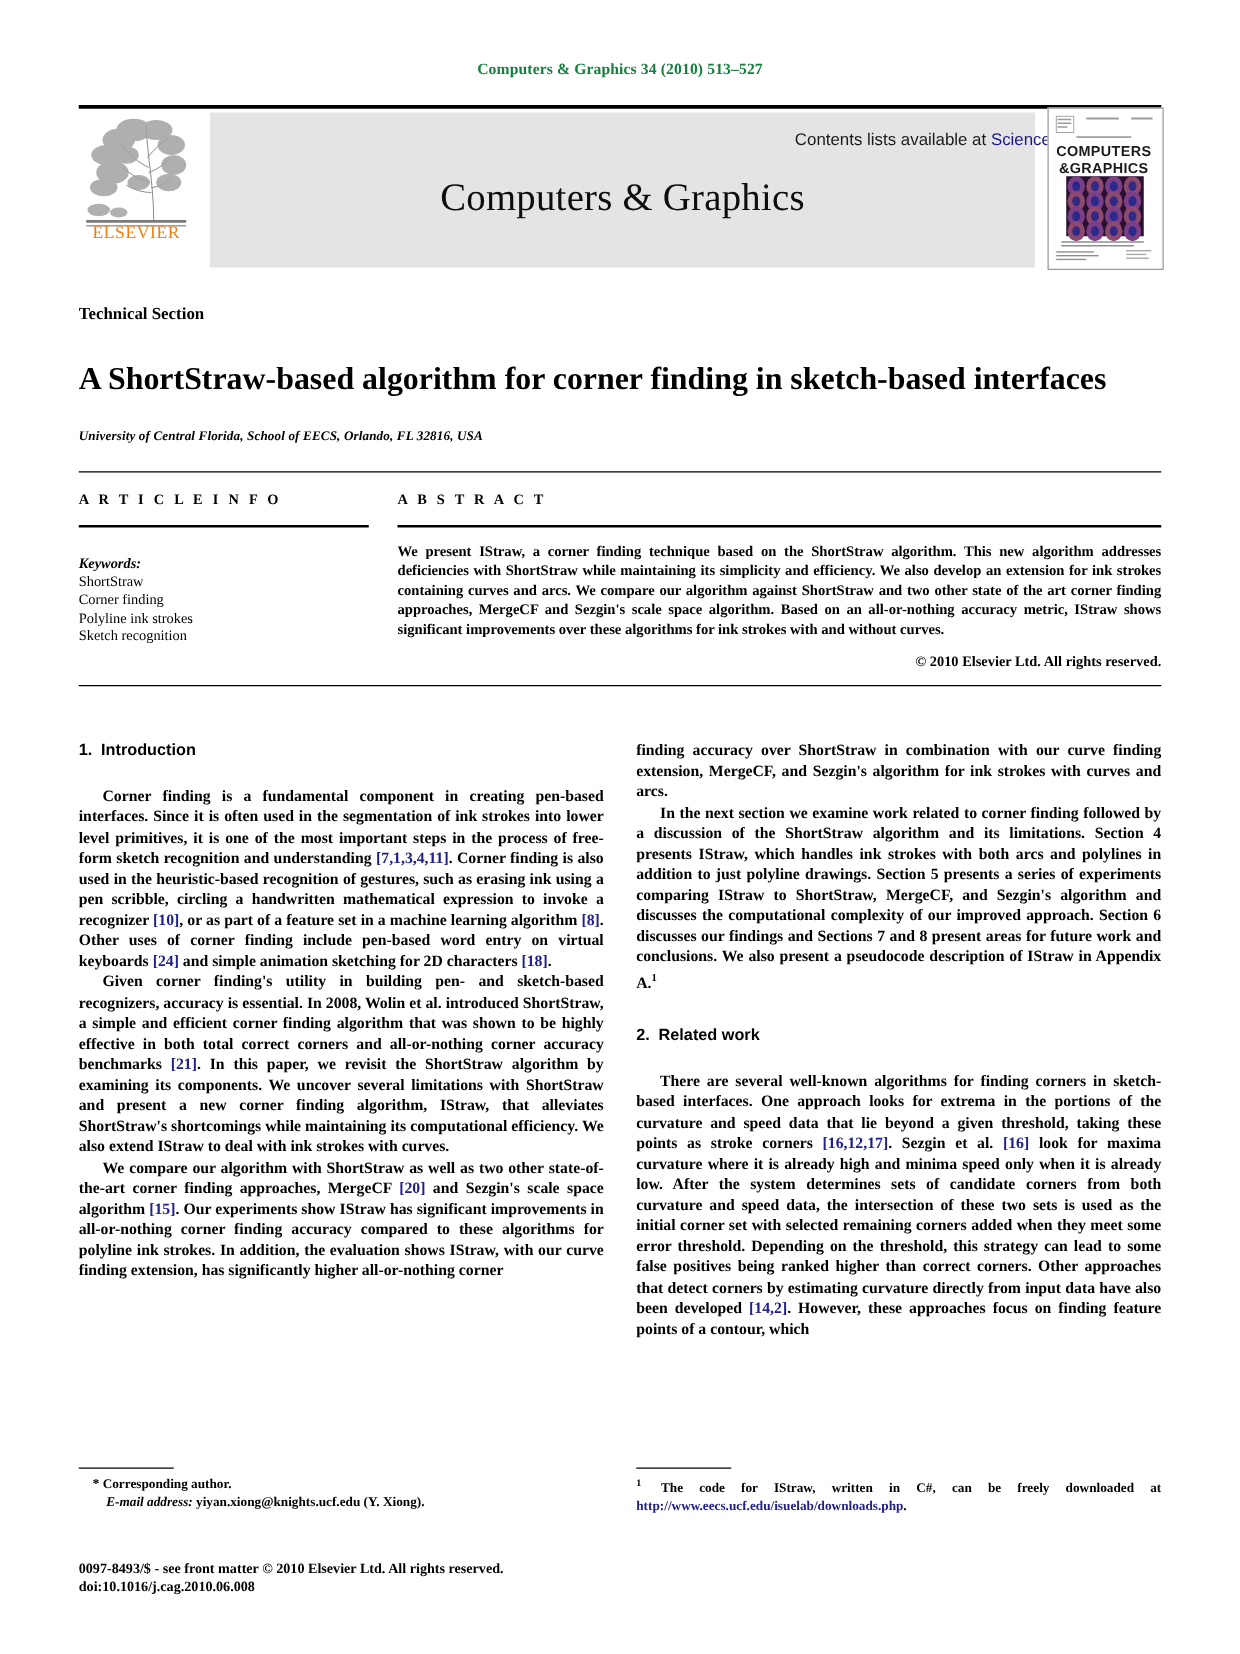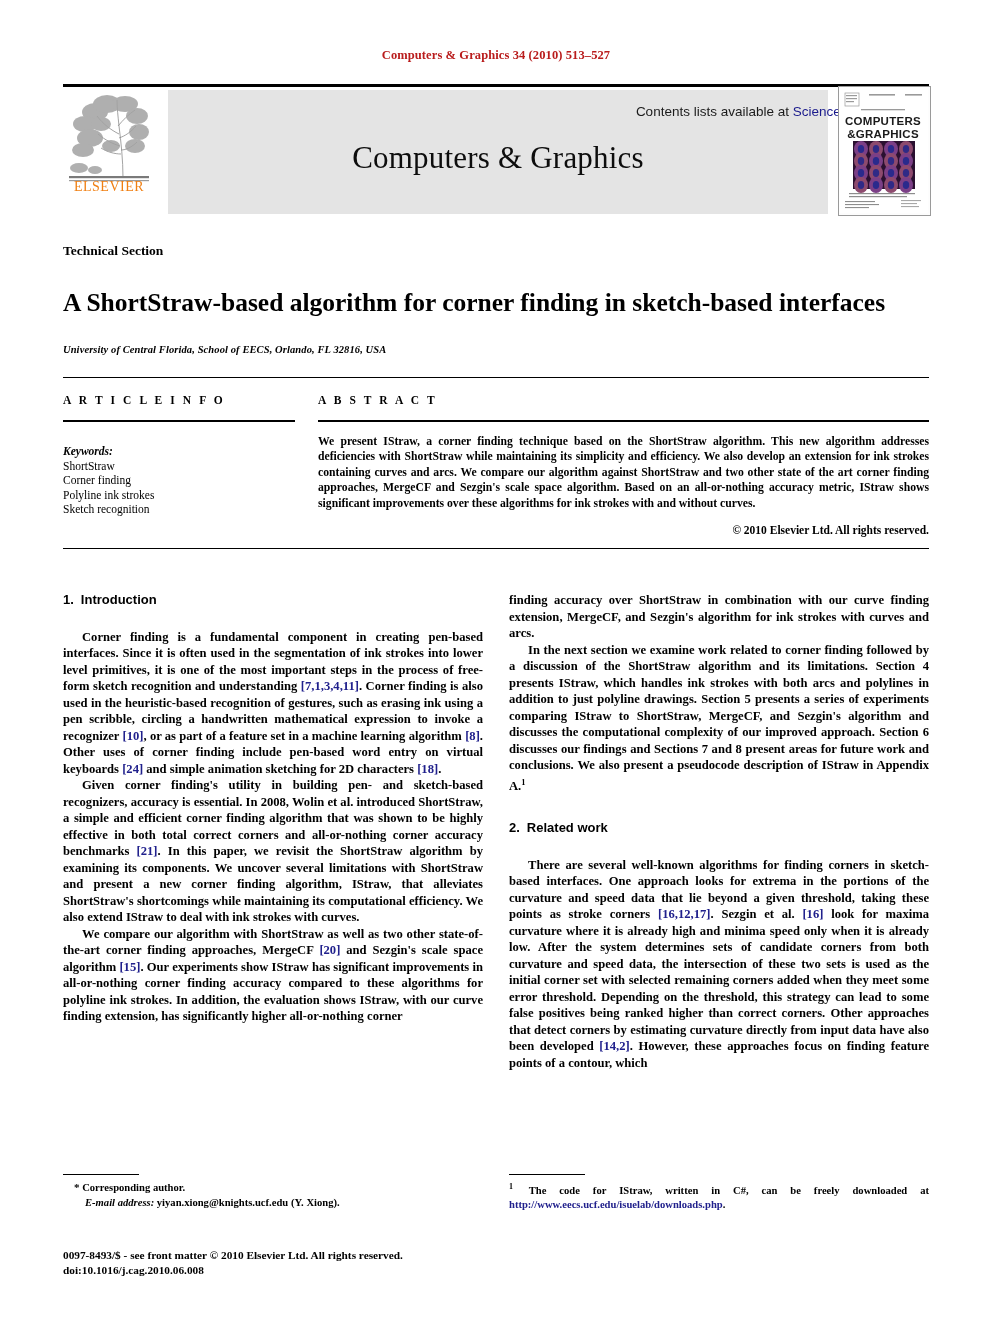--- a/index.html
+++ b/index.html
@@ -26,21 +26,21 @@
   
   .running-head {
     position: absolute;
     left: 0; top: 48px;
     width: 992px;
     text-align: center;
     font-family: "Liberation Serif", serif;
     font-weight: bold;
     font-size: 12.5px;
     letter-spacing: .1px;
-    color: #b91c1c;
+    color: #15803d;
   }
 
   
   .masthead {
     position: absolute;
     left: 63px; top: 84px;
     width: 866px;
     height: 130px;
   }
   .masthead-rule {

